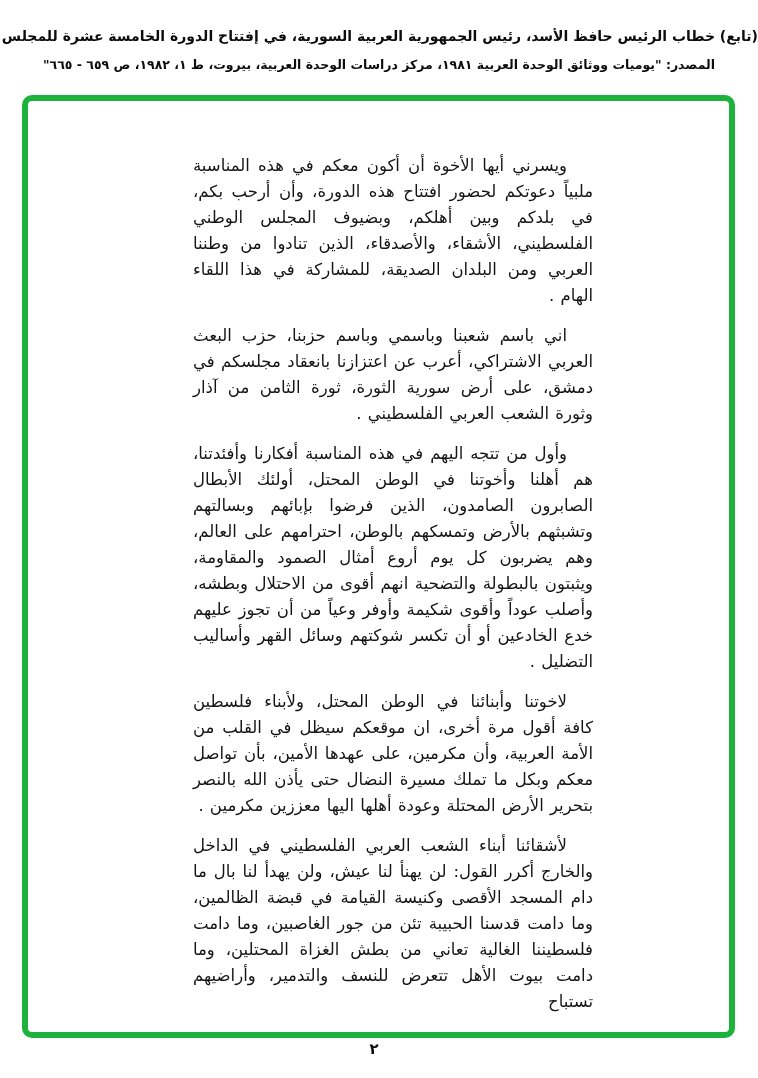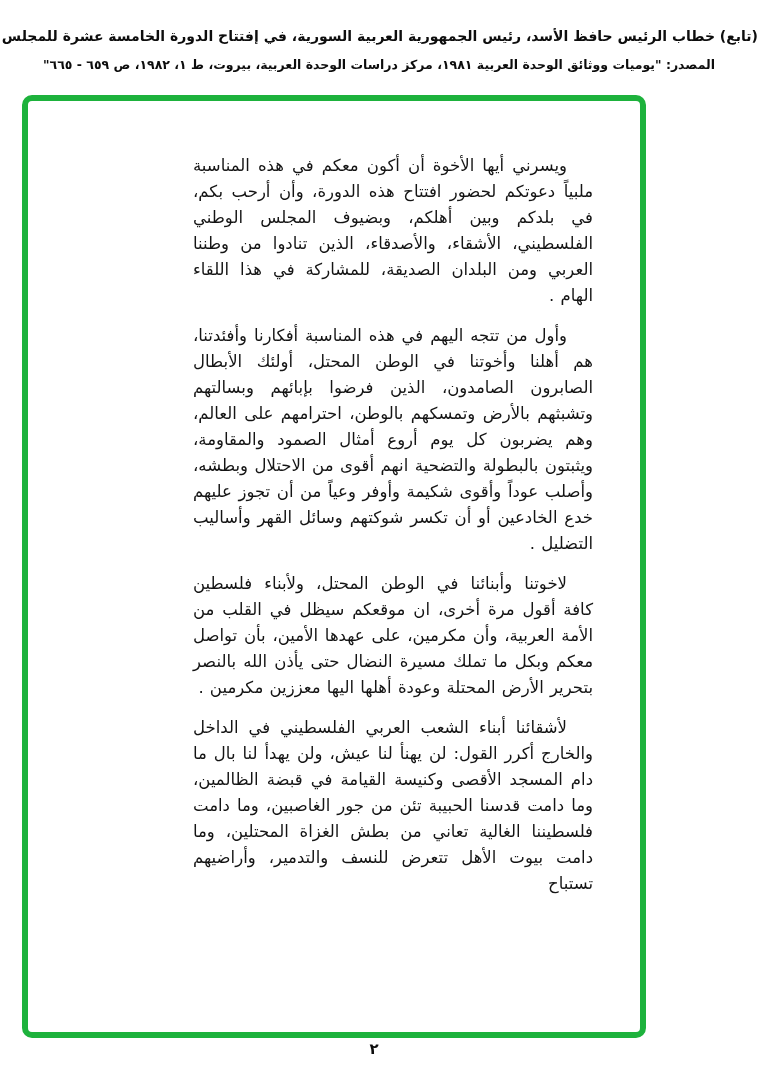--- a/index.html
+++ b/index.html
@@ -37,21 +37,21 @@
     font-size: 12.5px;
     font-weight: bold;
     line-height: 20px;
     white-space: nowrap;
     color: #0d0d0d;
   }
   .content-frame {
     position: absolute;
     left: 22px;
     top: 95px;
-    width: 624px;
+    width: 713px;
     height: 943px;
     box-sizing: border-box;
     border: 6px solid #1db23c;
     border-radius: 10px;
     background: #ffffff;
   }
   .speech-text {
     position: absolute;
     left: 165px;
     top: 52px;
@@ -84,20 +84,21 @@
 <div class="page">
 
   <div class="doc-header">
     <div class="doc-title">(تابع) خطاب الرئيس حافظ الأسد، رئيس الجمهورية العربية السورية، في إفتتاح الدورة الخامسة عشرة للمجلس الوطني الفلسطيني</div>
     <div class="doc-source">المصدر: "يوميات ووثائق الوحدة العربية ١٩٨١، مركز دراسات الوحدة العربية، بيروت، ط ١، ١٩٨٢، ص ٦٥٩ - ٦٦٥"</div>
   </div>
 
   <div class="content-frame">
     <div class="speech-text">
       <p>ويسرني أيها الأخوة أن أكون معكم في هذه المناسبة ملبياً دعوتكم لحضور افتتاح هذه الدورة، وأن أرحب بكم، في بلدكم وبين أهلكم، وبضيوف المجلس الوطني الفلسطيني، الأشقاء، والأصدقاء، الذين تنادوا من وطننا العربي ومن البلدان الصديقة، للمشاركة في هذا اللقاء الهام .</p>
+      <p>اني باسم شعبنا وباسمي وباسم حزبنا، حزب البعث العربي الاشتراكي، أعرب عن اعتزازنا بانعقاد مجلسكم في دمشق، على أرض سورية الثورة، ثورة الثامن من آذار وثورة الشعب العربي الفلسطيني .</p>
       <p>وأول من تتجه اليهم في هذه المناسبة أفكارنا وأفئدتنا، هم أهلنا وأخوتنا في الوطن المحتل، أولئك الأبطال الصابرون الصامدون، الذين فرضوا بإبائهم وبسالتهم وتشبثهم بالأرض وتمسكهم بالوطن، احترامهم على العالم، وهم يضربون كل يوم أروع أمثال الصمود والمقاومة، ويثبتون بالبطولة والتضحية انهم أقوى من الاحتلال وبطشه، وأصلب عوداً وأقوى شكيمة وأوفر وعياً من أن تجوز عليهم خدع الخادعين أو أن تكسر شوكتهم وسائل القهر وأساليب التضليل .</p>
       <p>لاخوتنا وأبنائنا في الوطن المحتل، ولأبناء فلسطين كافة أقول مرة أخرى، ان موقعكم سيظل في القلب من الأمة العربية، وأن مكرمين، على عهدها الأمين، بأن تواصل معكم وبكل ما تملك مسيرة النضال حتى يأذن الله بالنصر بتحرير الأرض المحتلة وعودة أهلها اليها معززين مكرمين .</p>
       <p>لأشقائنا أبناء الشعب العربي الفلسطيني في الداخل والخارج أكرر القول: لن يهنأ لنا عيش، ولن يهدأ لنا بال ما دام المسجد الأقصى وكنيسة القيامة في قبضة الظالمين، وما دامت قدسنا الحبيبة تئن من جور الغاصبين، وما دامت فلسطيننا الغالية تعاني من بطش الغزاة المحتلين، وما دامت بيوت الأهل تتعرض للنسف والتدمير، وأراضيهم تستباح</p>
     </div>
   </div>
 
   <div class="page-number">٢</div>
 
 </div>
 

